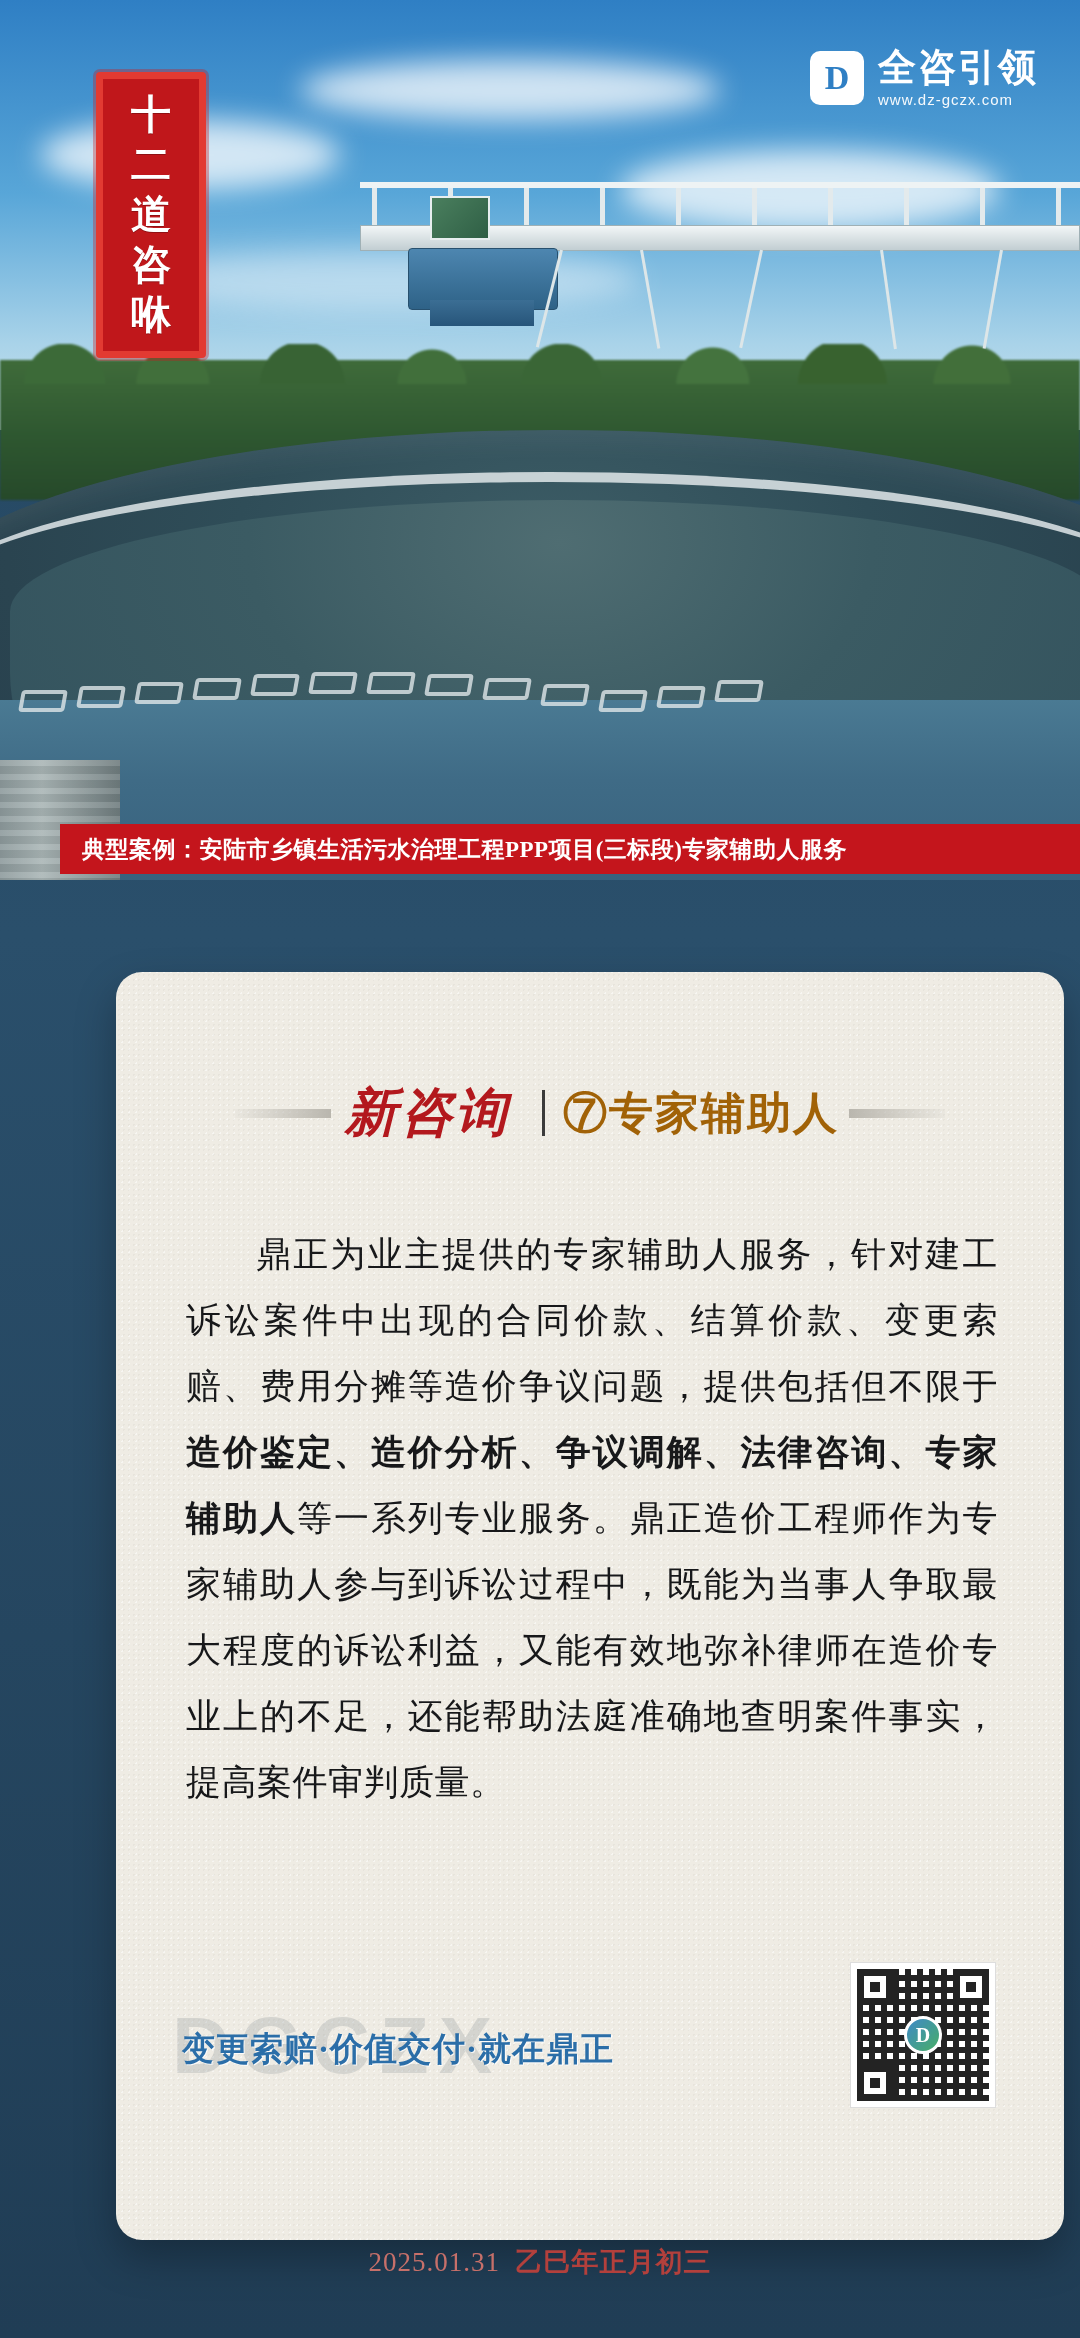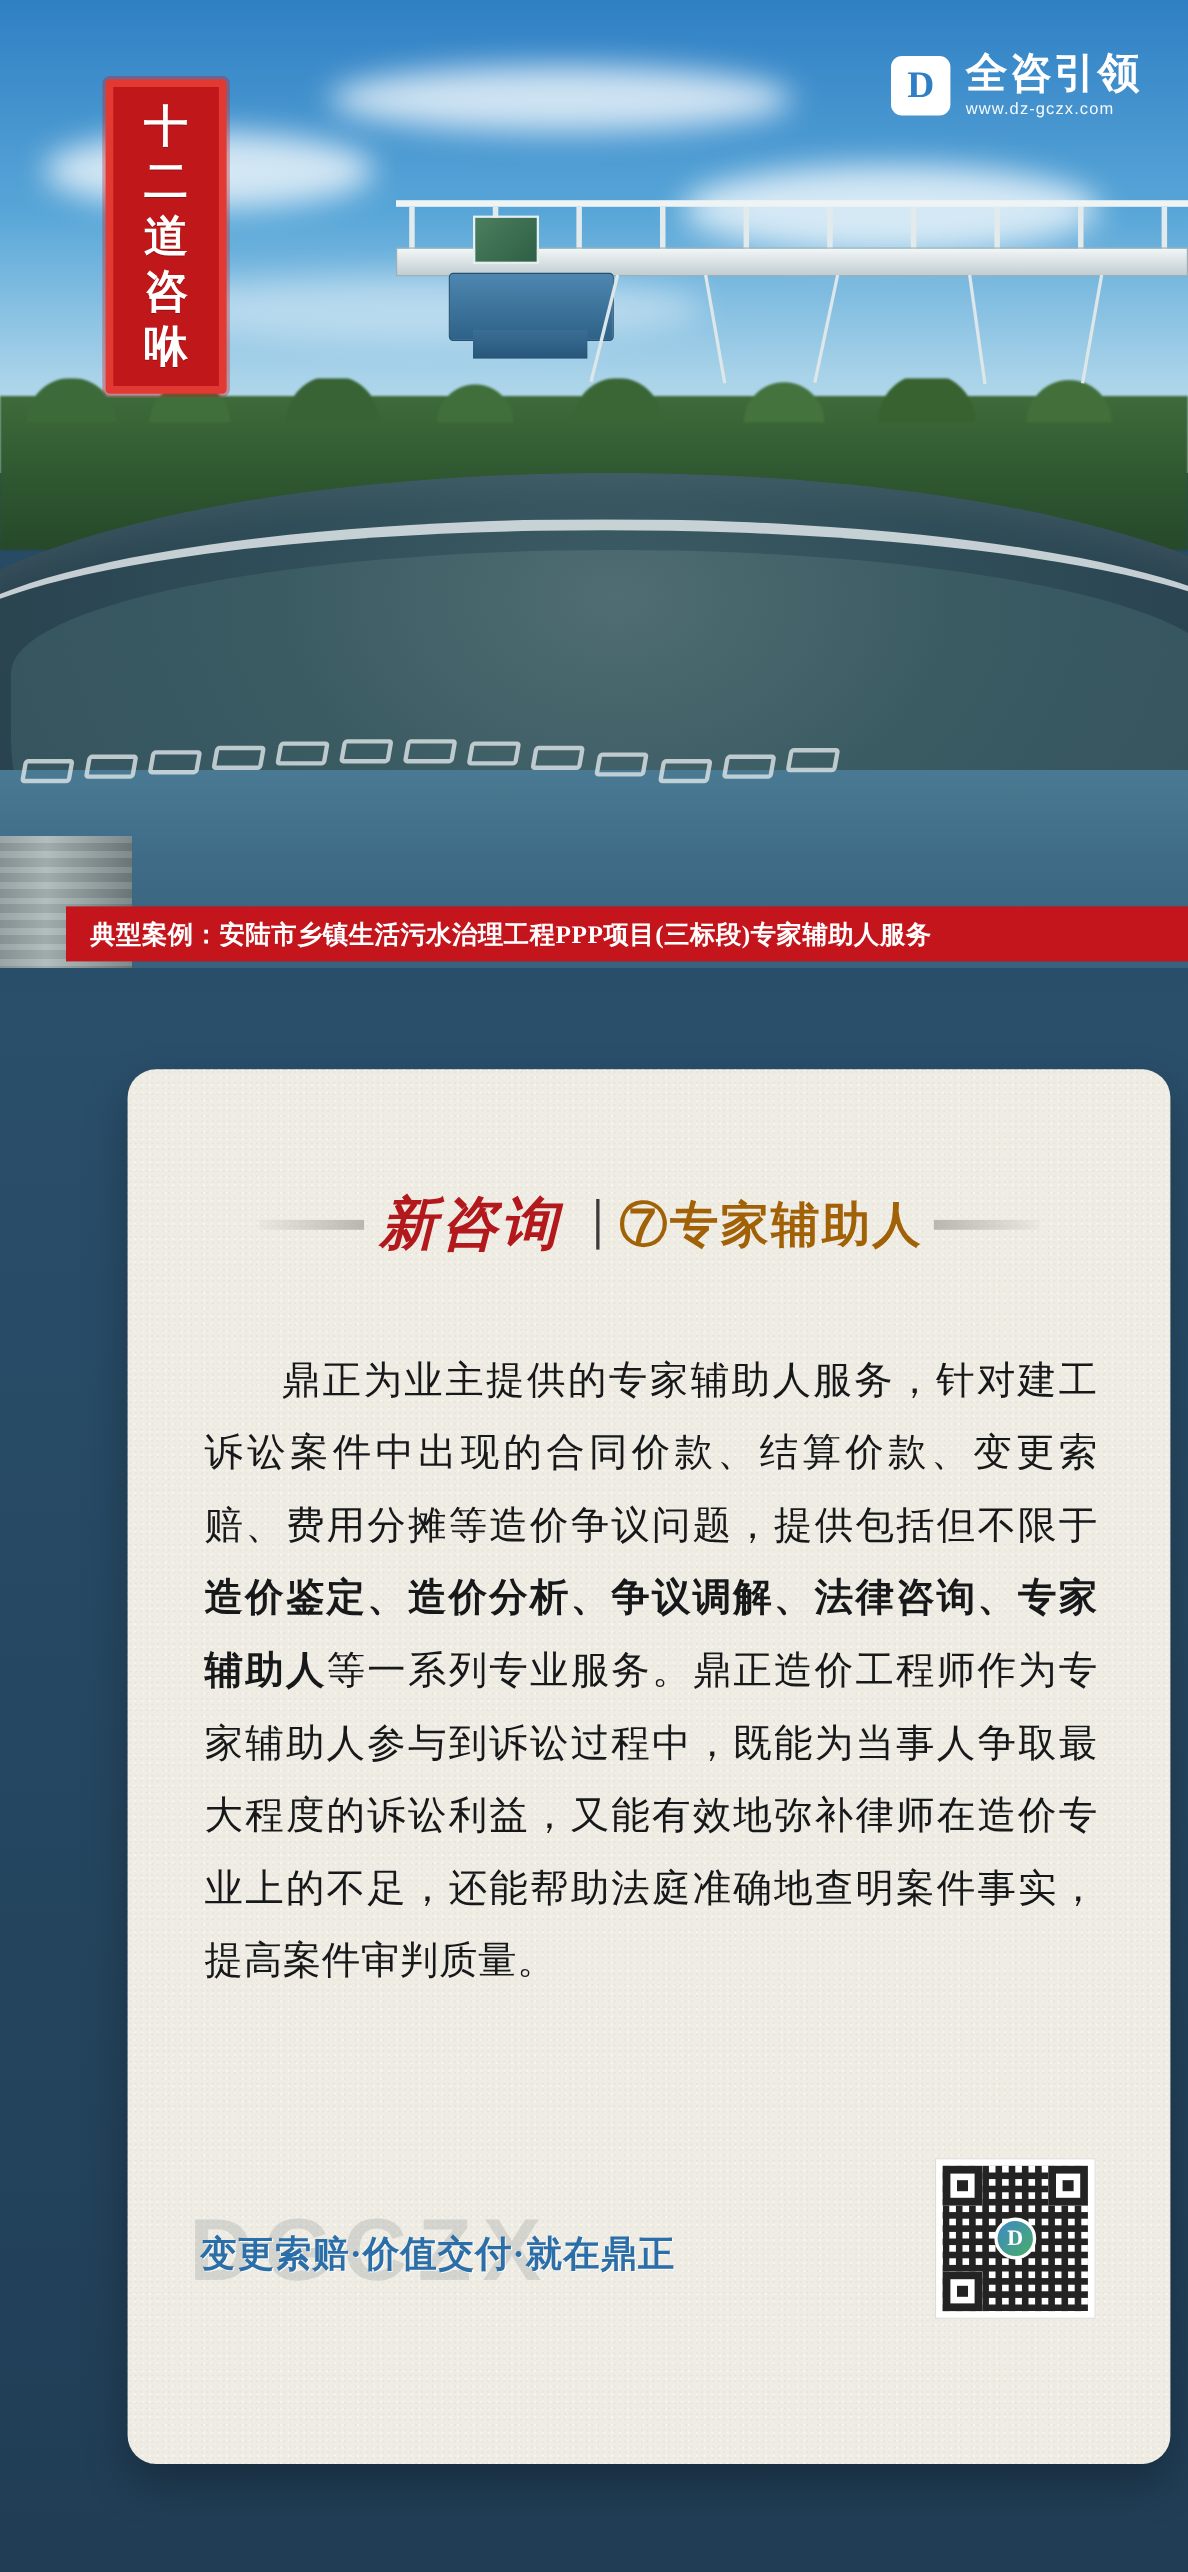--- a/index.html
+++ b/index.html
@@ -419,14 +419,17 @@
         <div class="qr-eye" style="left:0;bottom:0;">
             <i></i>
           </div>
         <div class="qr-center">
             <span>D</span>
           </div>
       </div>
     </div>
   </div>
 
+  <div class="footer-date">
+    <span>2025.01.31</span>&nbsp;&nbsp;<b>乙巳年正月初三</b>
+  </div>
 
 </div>
 
 </body></html>

